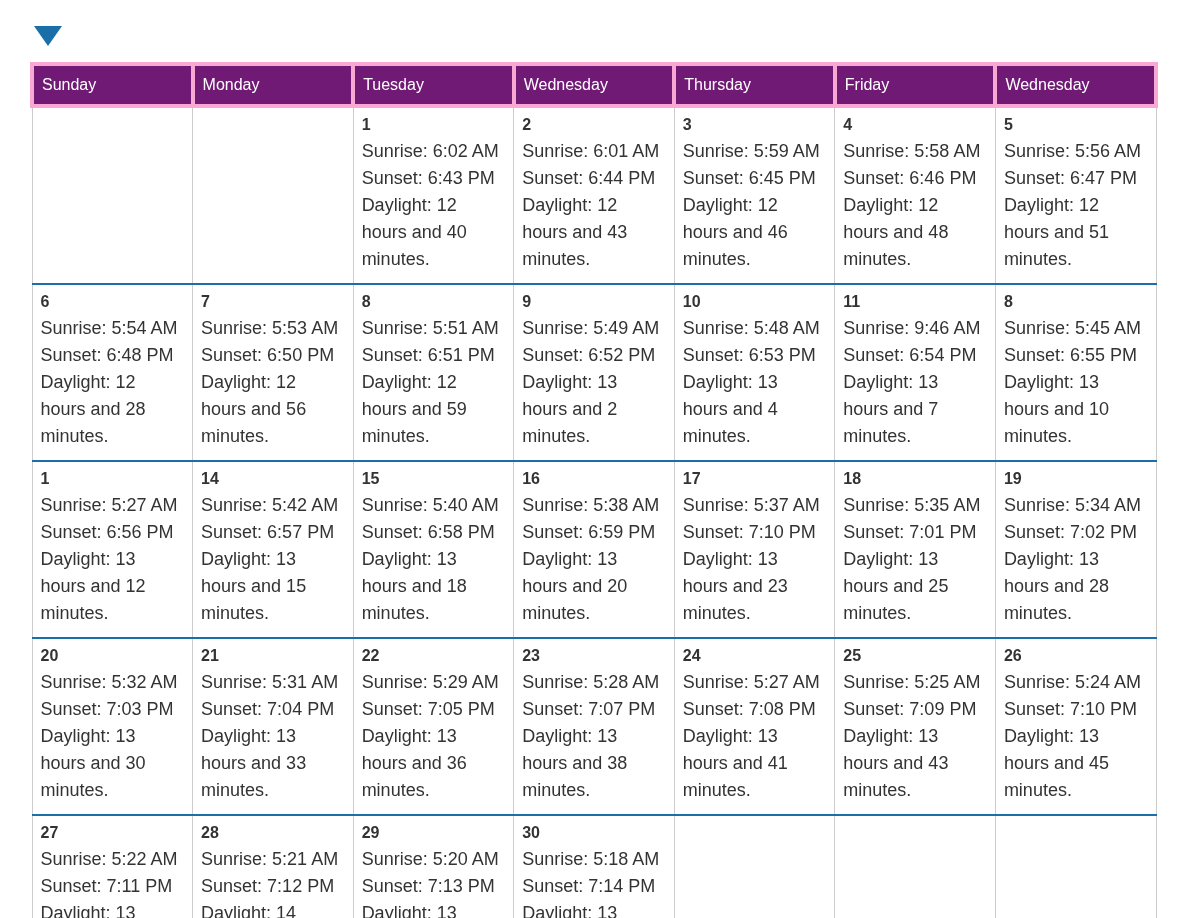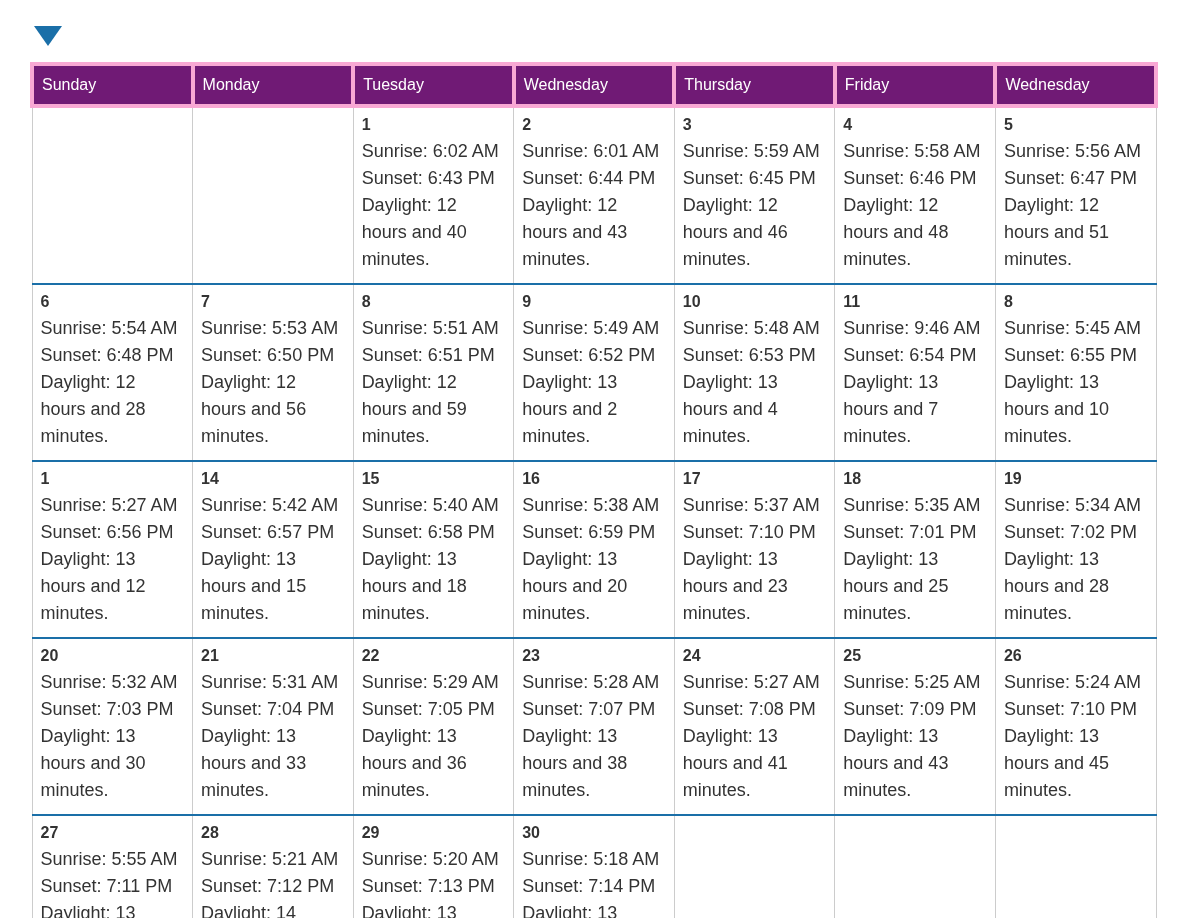--- a/index.html
+++ b/index.html
@@ -345,21 +345,21 @@
             <div>Sunrise: 5:24 AM</div>
             <div>Sunset: 7:10 PM</div>
             <div>Daylight: 13 hours and 45 minutes.</div>
           </div>
         </td>
       </tr>
       <tr>
         <td>
           <div class="day-number">27</div>
           <div class="day-info">
-            <div>Sunrise: 5:55 AM</div>
+            <div>Sunrise: 5:22 AM</div>
             <div>Sunset: 7:11 PM</div>
             <div>Daylight: 13 hours and 48 minutes.</div>
           </div>
         </td>
         <td>
           <div class="day-number">28</div>
           <div class="day-info">
             <div>Sunrise: 5:21 AM</div>
             <div>Sunset: 7:12 PM</div>
             <div>Daylight: 14 hours and 50 minutes.</div>

